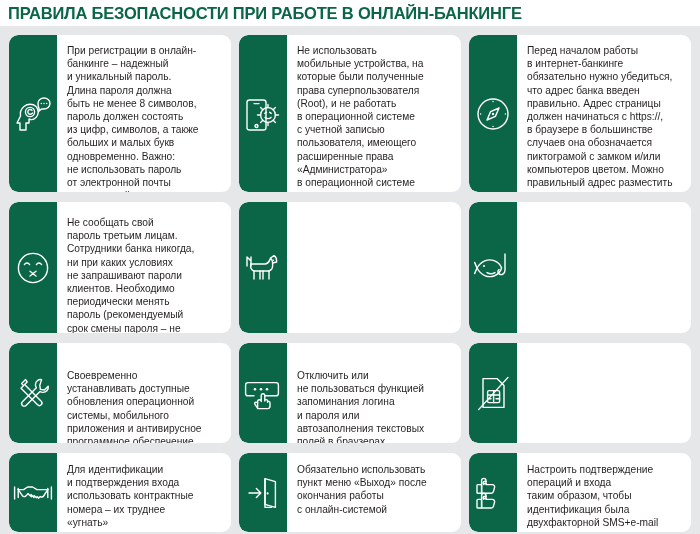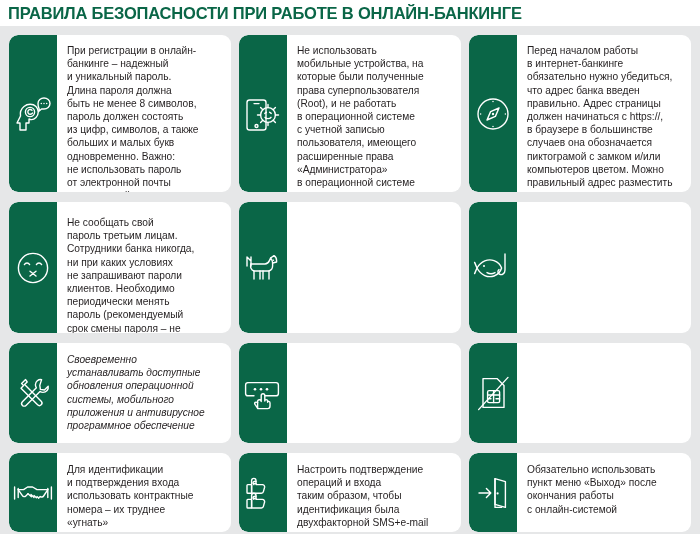--- a/index.html
+++ b/index.html
@@ -81,21 +81,21 @@
     padding: 9px 8px 7px 10px;
     color: #231f20;
     font-size: 10.2px;
     line-height: 13.2px;
     font-family: "Liberation Sans", sans-serif;
     white-space: pre-line;
     box-sizing: border-box;
     min-width: 0;
   }
   .row-2 .card-text { padding-top: 14px; }
-  .row-3 .card-text { padding-top: 10px; font-style: italic; }
+  .row-3 .card-text { padding-top: 26px; }
   .row-4 .card-text { padding-top: 10px; }
 </style>
 </head>
 <body>
 
 <div id="page">
 
   <div id="title-bar">
     <div id="page-title">ПРАВИЛА БЕЗОПАСНОСТИ ПРИ РАБОТЕ В ОНЛАЙН-БАНКИНГЕ</div>
   </div>
@@ -252,20 +252,26 @@
           <svg width="38" height="36" viewBox="0 0 38 36" fill="none" stroke="#ffffff" stroke-width="1.4" stroke-linecap="round" stroke-linejoin="round">
             <path d="M4 7.6 L32 7.6 C33.4 7.6 34.4 8.6 34.4 10 L34.4 18.4 C34.4 19.8 33.4 20.8 32 20.8 L21 20.8"></path>
             <path d="M4 7.6 C2.6 7.6 1.6 8.6 1.6 10 L1.6 18.4 C1.6 19.8 2.6 20.8 4 20.8 L10 20.8"></path>
             <circle cx="11" cy="14.2" r="1.3" fill="#ffffff" stroke="none"></circle>
             <circle cx="17" cy="14.2" r="1.3" fill="#ffffff" stroke="none"></circle>
             <circle cx="23" cy="14.2" r="1.3" fill="#ffffff" stroke="none"></circle>
             <path d="M13.6 33.6 L13.6 26.6 C13.6 25.6 14.4 24.8 15.4 24.8 C16.4 24.8 17.2 25.6 17.2 26.6 L17.2 20.6 C17.2 19.6 18 18.8 19 18.8 C20 18.8 20.8 19.6 20.8 20.6 L20.8 26 C20.8 25.2 21.4 24.6 22.2 24.6 C23 24.6 23.6 25.2 23.6 26 L23.6 27.2 C23.6 25.8 26 26 26 28 L26 31 C26 32.4 25 33.6 23.6 33.6 Z"></path>
             <path d="M13.6 27.6 C11.6 26.4 10 27.6 11 29.4 L13.6 33.2"></path>
           </svg>
         </div>
+        <div class="card-text">Отключить или
+не пользоваться функцией
+запоминания логина
+и пароля или
+автозаполнения текстовых
+полей в браузерах</div>
       </div>
 
       <div class="card">
         <div class="icon-panel">
           <svg width="36" height="38" viewBox="0 0 36 38" fill="none" stroke="#ffffff" stroke-width="1.4" stroke-linecap="round" stroke-linejoin="round">
             <path d="M8 4.6 L22 4.6 L29 11.6 L29 33.4 L8 33.4 Z"></path>
             <rect x="12.6" y="16.6" width="12" height="12" rx="1.4"></rect>
             <path d="M12.6 21 L24.6 21 M18.6 16.6 L18.6 28.6 M12.6 24.8 L16 24.8 M21 24.8 L24.6 24.8"></path>
             <path d="M3.6 35.6 L33 3.4"></path>
           </svg>
@@ -283,50 +289,50 @@
             <path d="M5.2 10.6 L9.4 16.6 C10.2 17.8 11.8 18 12.8 17 L15 14.8"></path>
             <path d="M15 14.8 L18.4 17.8 M18 15.6 L21 18.4 M21 16.6 L23.4 18.8 M24 17.6 L25.6 19"></path>
             <path d="M34.8 10.6 L30.6 17 C29.8 18.2 28.2 18.4 27.2 17.4 L25.6 19"></path>
           </svg>
         </div>
         <div class="card-text">Для идентификации
 и подтверждения входа
 использовать контрактные
 номера – их труднее
 «угнать»</div>
+      </div>
+
+      <div class="card">
+        <div class="icon-panel">
+          <svg width="36" height="34" viewBox="0 0 36 34" fill="none" stroke="#ffffff" stroke-width="1.4" stroke-linecap="round" stroke-linejoin="round">
+            <path d="M20 2.6 L30.4 5.6 L30.4 31.4 L20 28.4 Z"></path>
+            <path d="M20 2.6 L20 31.4 L26.6 31.4"></path>
+            <circle cx="22.6" cy="17.4" r="1.1" fill="#ffffff" stroke="none"></circle>
+            <path d="M4 17 L15.6 17 M11.4 12.6 L15.8 17 L11.4 21.4"></path>
+          </svg>
+        </div>
+        <div class="card-text">Обязательно использовать
+пункт меню «Выход» после
+окончания работы
+с онлайн-системой</div>
       </div>
 
       <div class="card">
         <div class="icon-panel">
           <svg width="38" height="38" viewBox="0 0 38 38" fill="none" stroke="#ffffff" stroke-width="1.4" stroke-linecap="round" stroke-linejoin="round">
             <path d="M7.6 16.6 L7.6 6.6 C7.6 5.4 8.6 4.4 9.8 4.4 C11 4.4 12 5.4 12 6.6 L12 10.6 L18.4 10.6 C19.8 10.6 20.8 11.8 20.6 13.2 L19.4 17.6 C19.2 18.6 18.4 19.2 17.4 19.2 L7.6 19.2 Z"></path>
             <rect x="3" y="10.6" width="4.6" height="8.6" rx="0.8"></rect>
             <path d="M12 7.4 C10 7 8.6 8.2 9.2 9.6 M12 9.4 C10.4 9.2 9.6 9.8 9.8 10.6"></path>
             <path d="M7.6 31.4 L7.6 21.4 C7.6 20.2 8.6 19.2 9.8 19.2 C11 19.2 12 20.2 12 21.4 L12 25.4 L18.4 25.4 C19.8 25.4 20.8 26.6 20.6 28 L19.4 32.4 C19.2 33.4 18.4 34 17.4 34 L7.6 34 Z"></path>
             <rect x="3" y="25.4" width="4.6" height="8.6" rx="0.8"></rect>
             <path d="M12 22.2 C10 21.8 8.6 23 9.2 24.4 M12 24.2 C10.4 24 9.6 24.6 9.8 25.4"></path>
           </svg>
         </div>
         <div class="card-text">Настроить подтверждение
 операций и входа
 таким образом, чтобы
 идентификация была
 двухфакторной SMS+e-mail</div>
       </div>
-
-      <div class="card">
-        <div class="icon-panel">
-          <svg width="36" height="34" viewBox="0 0 36 34" fill="none" stroke="#ffffff" stroke-width="1.4" stroke-linecap="round" stroke-linejoin="round">
-            <path d="M20 2.6 L30.4 5.6 L30.4 31.4 L20 28.4 Z"></path>
-            <path d="M20 2.6 L20 31.4 L26.6 31.4"></path>
-            <circle cx="22.6" cy="17.4" r="1.1" fill="#ffffff" stroke="none"></circle>
-            <path d="M4 17 L15.6 17 M11.4 12.6 L15.8 17 L11.4 21.4"></path>
-          </svg>
-        </div>
-        <div class="card-text">Обязательно использовать
-пункт меню «Выход» после
-окончания работы
-с онлайн-системой</div>
-      </div>
     </div>
 
   </div>
 </div>
 
 </body></html>

